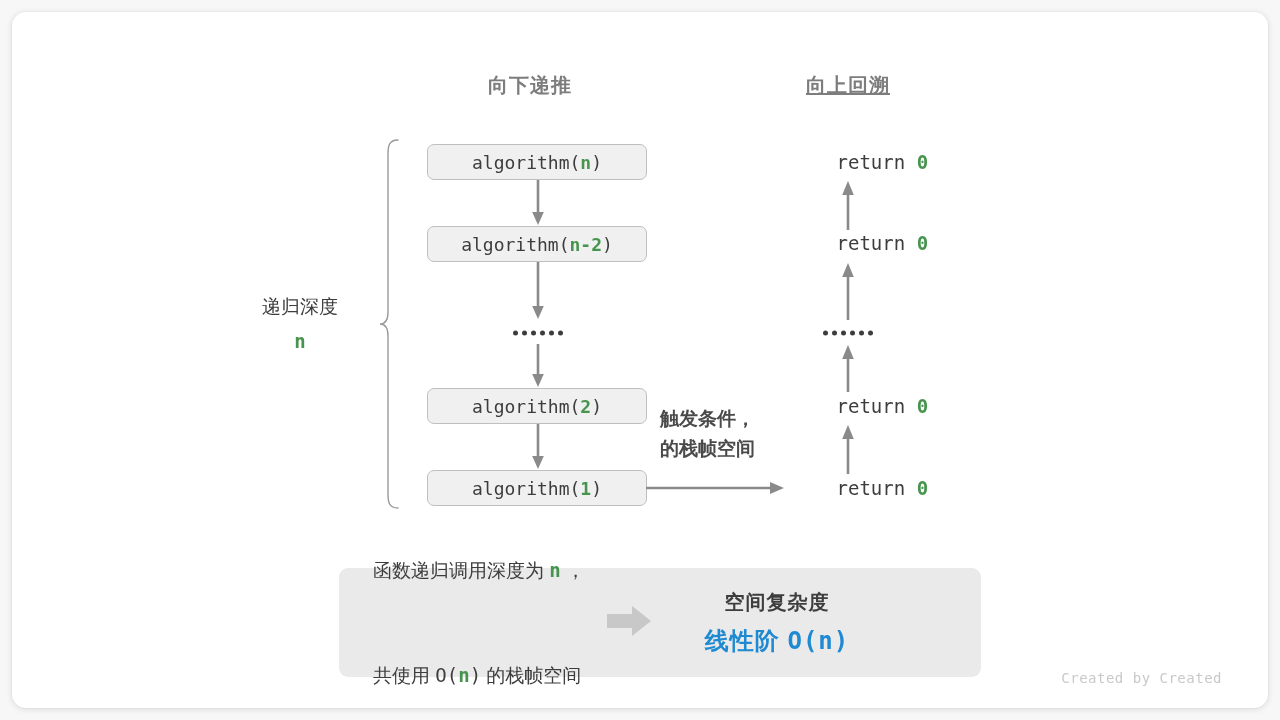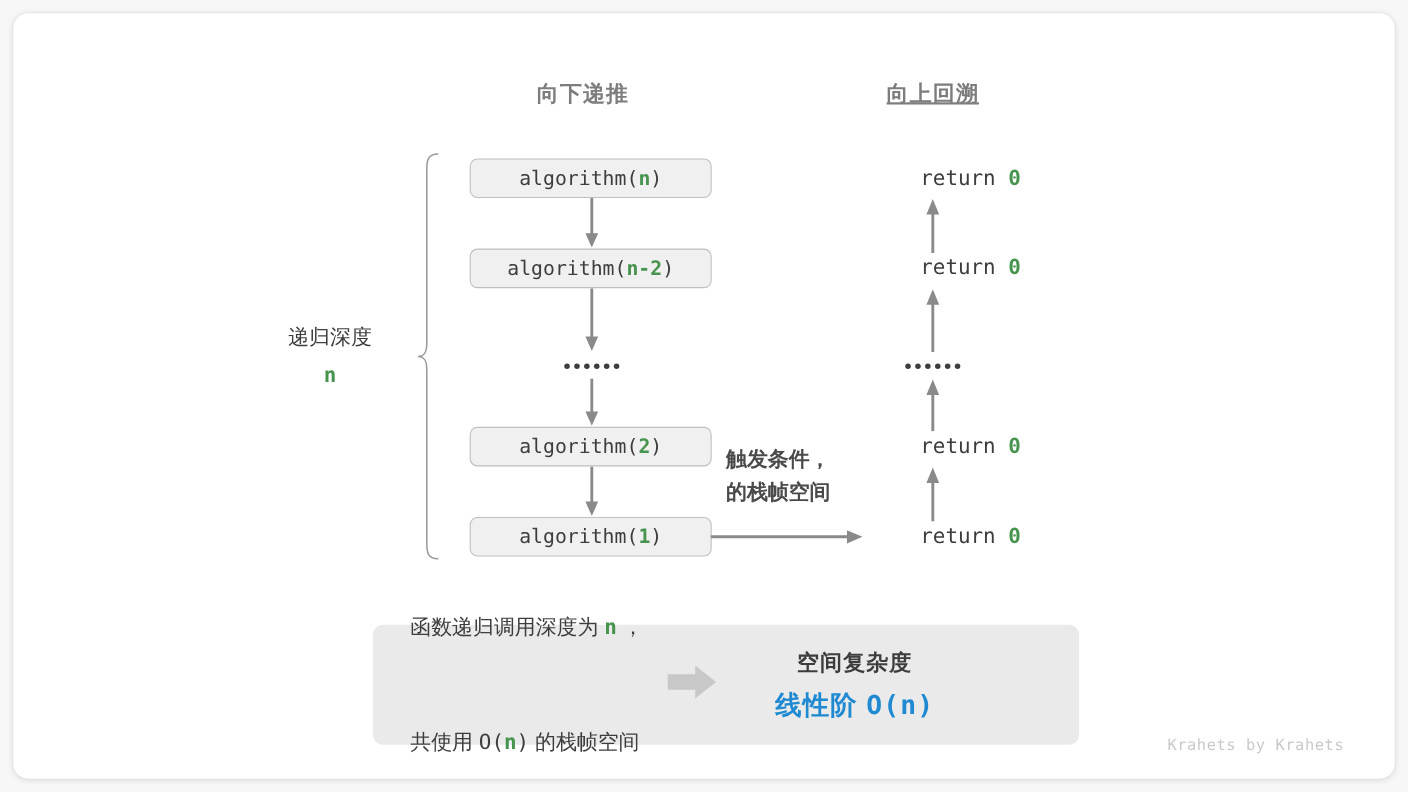--- a/index.html
+++ b/index.html
@@ -327,16 +327,16 @@
           <path d="M 2 10 L 27 10 L 27 2 L 46 17 L 27 32 L 27 24 L 2 24 Z" fill="#c8c8c8"></path>
         </svg>
       </div>
 
       <div id="summary-right">
         <div id="summary-title">空间复杂度</div>
         <div id="summary-value"><span>线性阶 </span><span class="mono">O(n)</span></div>
       </div>
     </div>
 
-    <div id="credit">Krahets by Krahets</div>
+    <div id="credit">Created by Created</div>
 
   </div>
 </div>
 
 </body></html>

